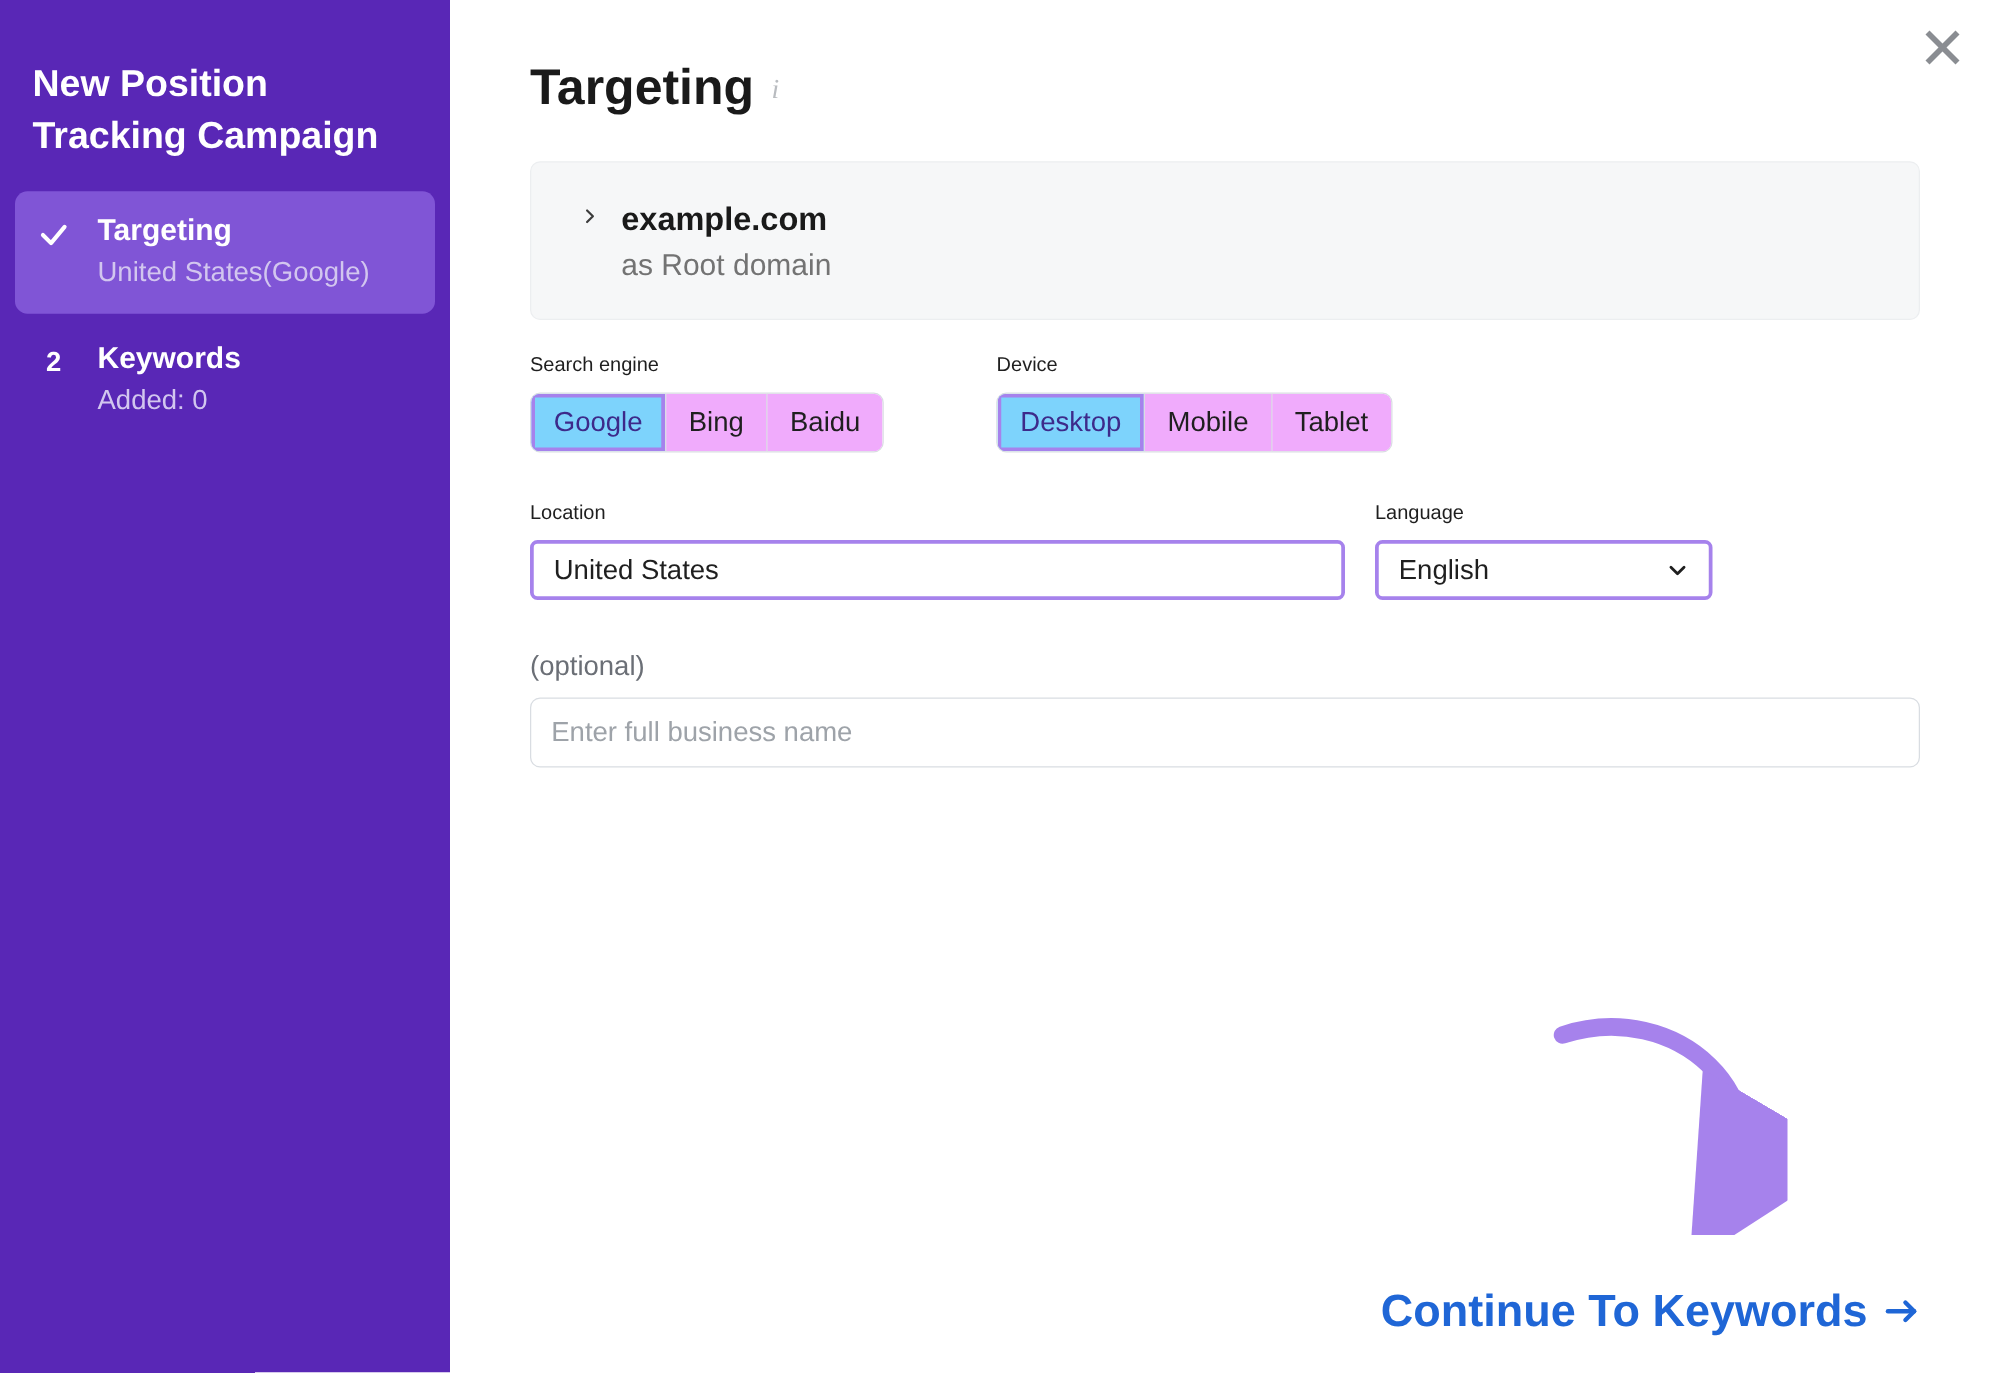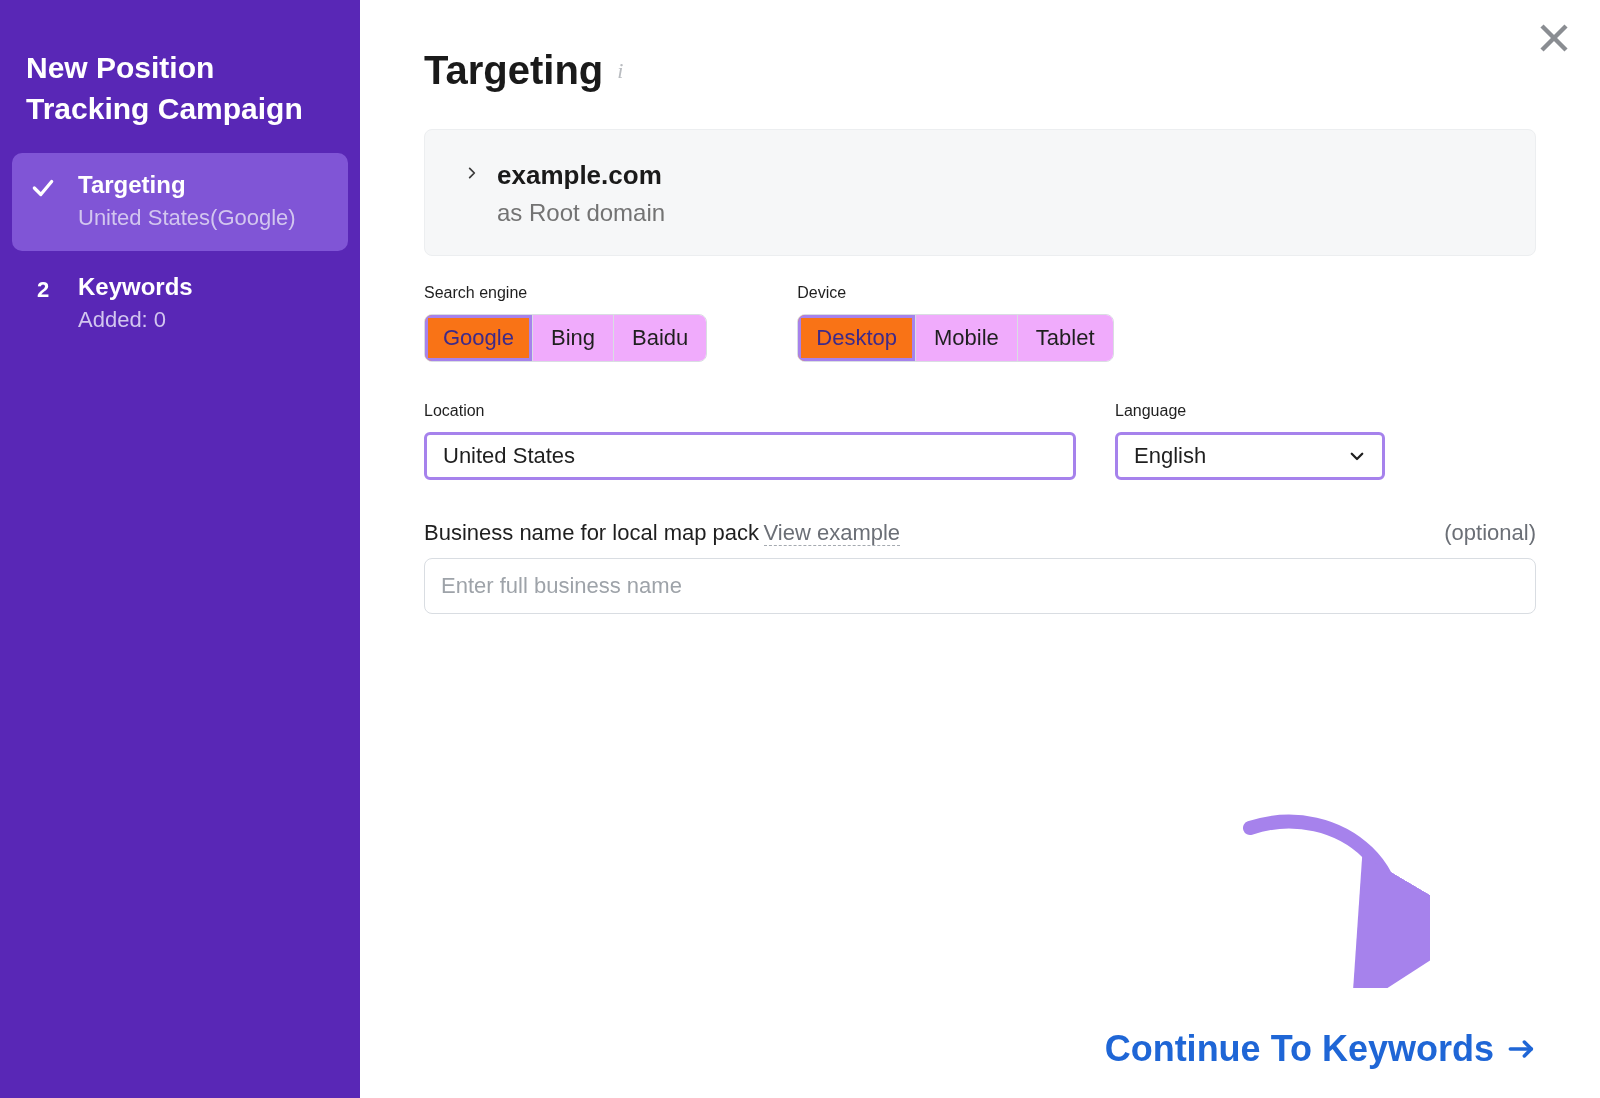--- a/index.html
+++ b/index.html
@@ -23,21 +23,21 @@
     .info-icon { font-size: 22px; font-style: italic; font-family: Georgia, serif; color:#b9bcc0; font-weight:400; }
     .domain-card { background:#f6f7f8; border:1px solid #eceef0; border-radius:8px; padding: 30px 40px 28px 40px; display:flex; align-items:flex-start; gap:18px; margin-bottom: 28px; }
     .domain-card .caret { font-size:20px; color:#3c3c3c; padding-top:4px; }
     .domain-card .domain-name { font-size:26px; font-weight:700; color:#1a1a1a; }
     .domain-card .domain-sub { font-size:24px; color:#737373; margin-top:8px; }
     .row { display:flex; gap: 90px; margin-bottom: 40px; }
     .field-label { font-size:16px; color:#1f1f1f; margin-bottom: 12px; display:block; }
     .seg-group { display:inline-flex; border:1px solid #d9dde2; border-radius:8px; overflow:hidden; }
     .seg-btn { background:#f0abfc; border:none; border-right:1px solid #d9dde2; padding: 10px 18px; font-size:22px; color:#1f1f1f; cursor:pointer; }
     .seg-btn:last-child { border-right:none; }
-    .seg-btn.selected { background:#f97316; color:#3d2a8a; box-shadow: inset 0 0 0 3px #a682ec; }
+    .seg-btn.selected { background:#7dd3fc; color:#3d2a8a; box-shadow: inset 0 0 0 3px #a682ec; }
     .highlight-box { background:#fff; border:3px solid #a682ec; border-radius:6px; padding: 10px 16px; font-size:22px; color:#1f1f1f; display:flex; align-items:center; justify-content:space-between; }
     .highlight-box.location { width: 652px; height:48px; }
     .highlight-box.language { width: 270px; height:48px; }
     .chevron-down { width:18px; height:18px; }
     .field-group { display:flex; flex-direction:column; }
     .biz-row { display:flex; align-items:baseline; justify-content:space-between; margin-bottom:12px; margin-top:8px;}
     .biz-label { font-size:22px; color:#1f1f1f; }
     .view-example { font-size:22px; color:#6b6f76; border-bottom:1px dashed #a5aab0; cursor:pointer; }
     .optional { font-size:22px; color:#6b6f76; }
     .biz-input { width:100%; border:1px solid #d9dde2; border-radius:8px; padding: 14px 16px; font-size:22px; color:#1f1f1f; }
@@ -114,44 +114,39 @@
       <div class="field-group">
         <span class="field-label">Device</span>
         <div class="seg-group">
           <button class="seg-btn selected">Desktop</button>
           <button class="seg-btn">Mobile</button>
           <button class="seg-btn">Tablet</button>
         </div>
       </div>
     </div>
 
-    <div class="row" style="gap:39px;">
+    <div class="row" style="gap:24px;">
       <div class="field-group">
         <span class="field-label">Location</span>
         <div class="highlight-box location">
           <span>United States</span>
         </div>
       </div>
       <div class="field-group">
         <span class="field-label">Language</span>
         <div class="highlight-box language">
           <span>English</span>
           <svg class="chevron-down" viewBox="0 0 24 24" fill="none" stroke="#1f1f1f" stroke-width="3" stroke-linecap="round" stroke-linejoin="round">
               <polyline points="5 9 12 16 19 9"></polyline>
             </svg>
         </div>
       </div>
     </div>
 
     <div class="biz-row">
-      <div>
-        <span class="biz-label">Business name for local map pack</span>
-        <span> </span>
-        <span class="view-example">View example</span>
-      </div>
       <span class="optional">(optional)</span>
     </div>
     <input class="biz-input" type="text" placeholder="Enter full business name" style="">
 
     
     <svg class="guide-arrow" viewBox="0 0 200 180">
       <defs>
         <marker id="ah" viewBox="0 0 10 10" refX="6" refY="5" markerWidth="10" markerHeight="10" orient="auto-start-reverse">
           <path d="M 0 0 L 10 5 L 0 10 z" fill="#a682ec"></path>
         </marker>

